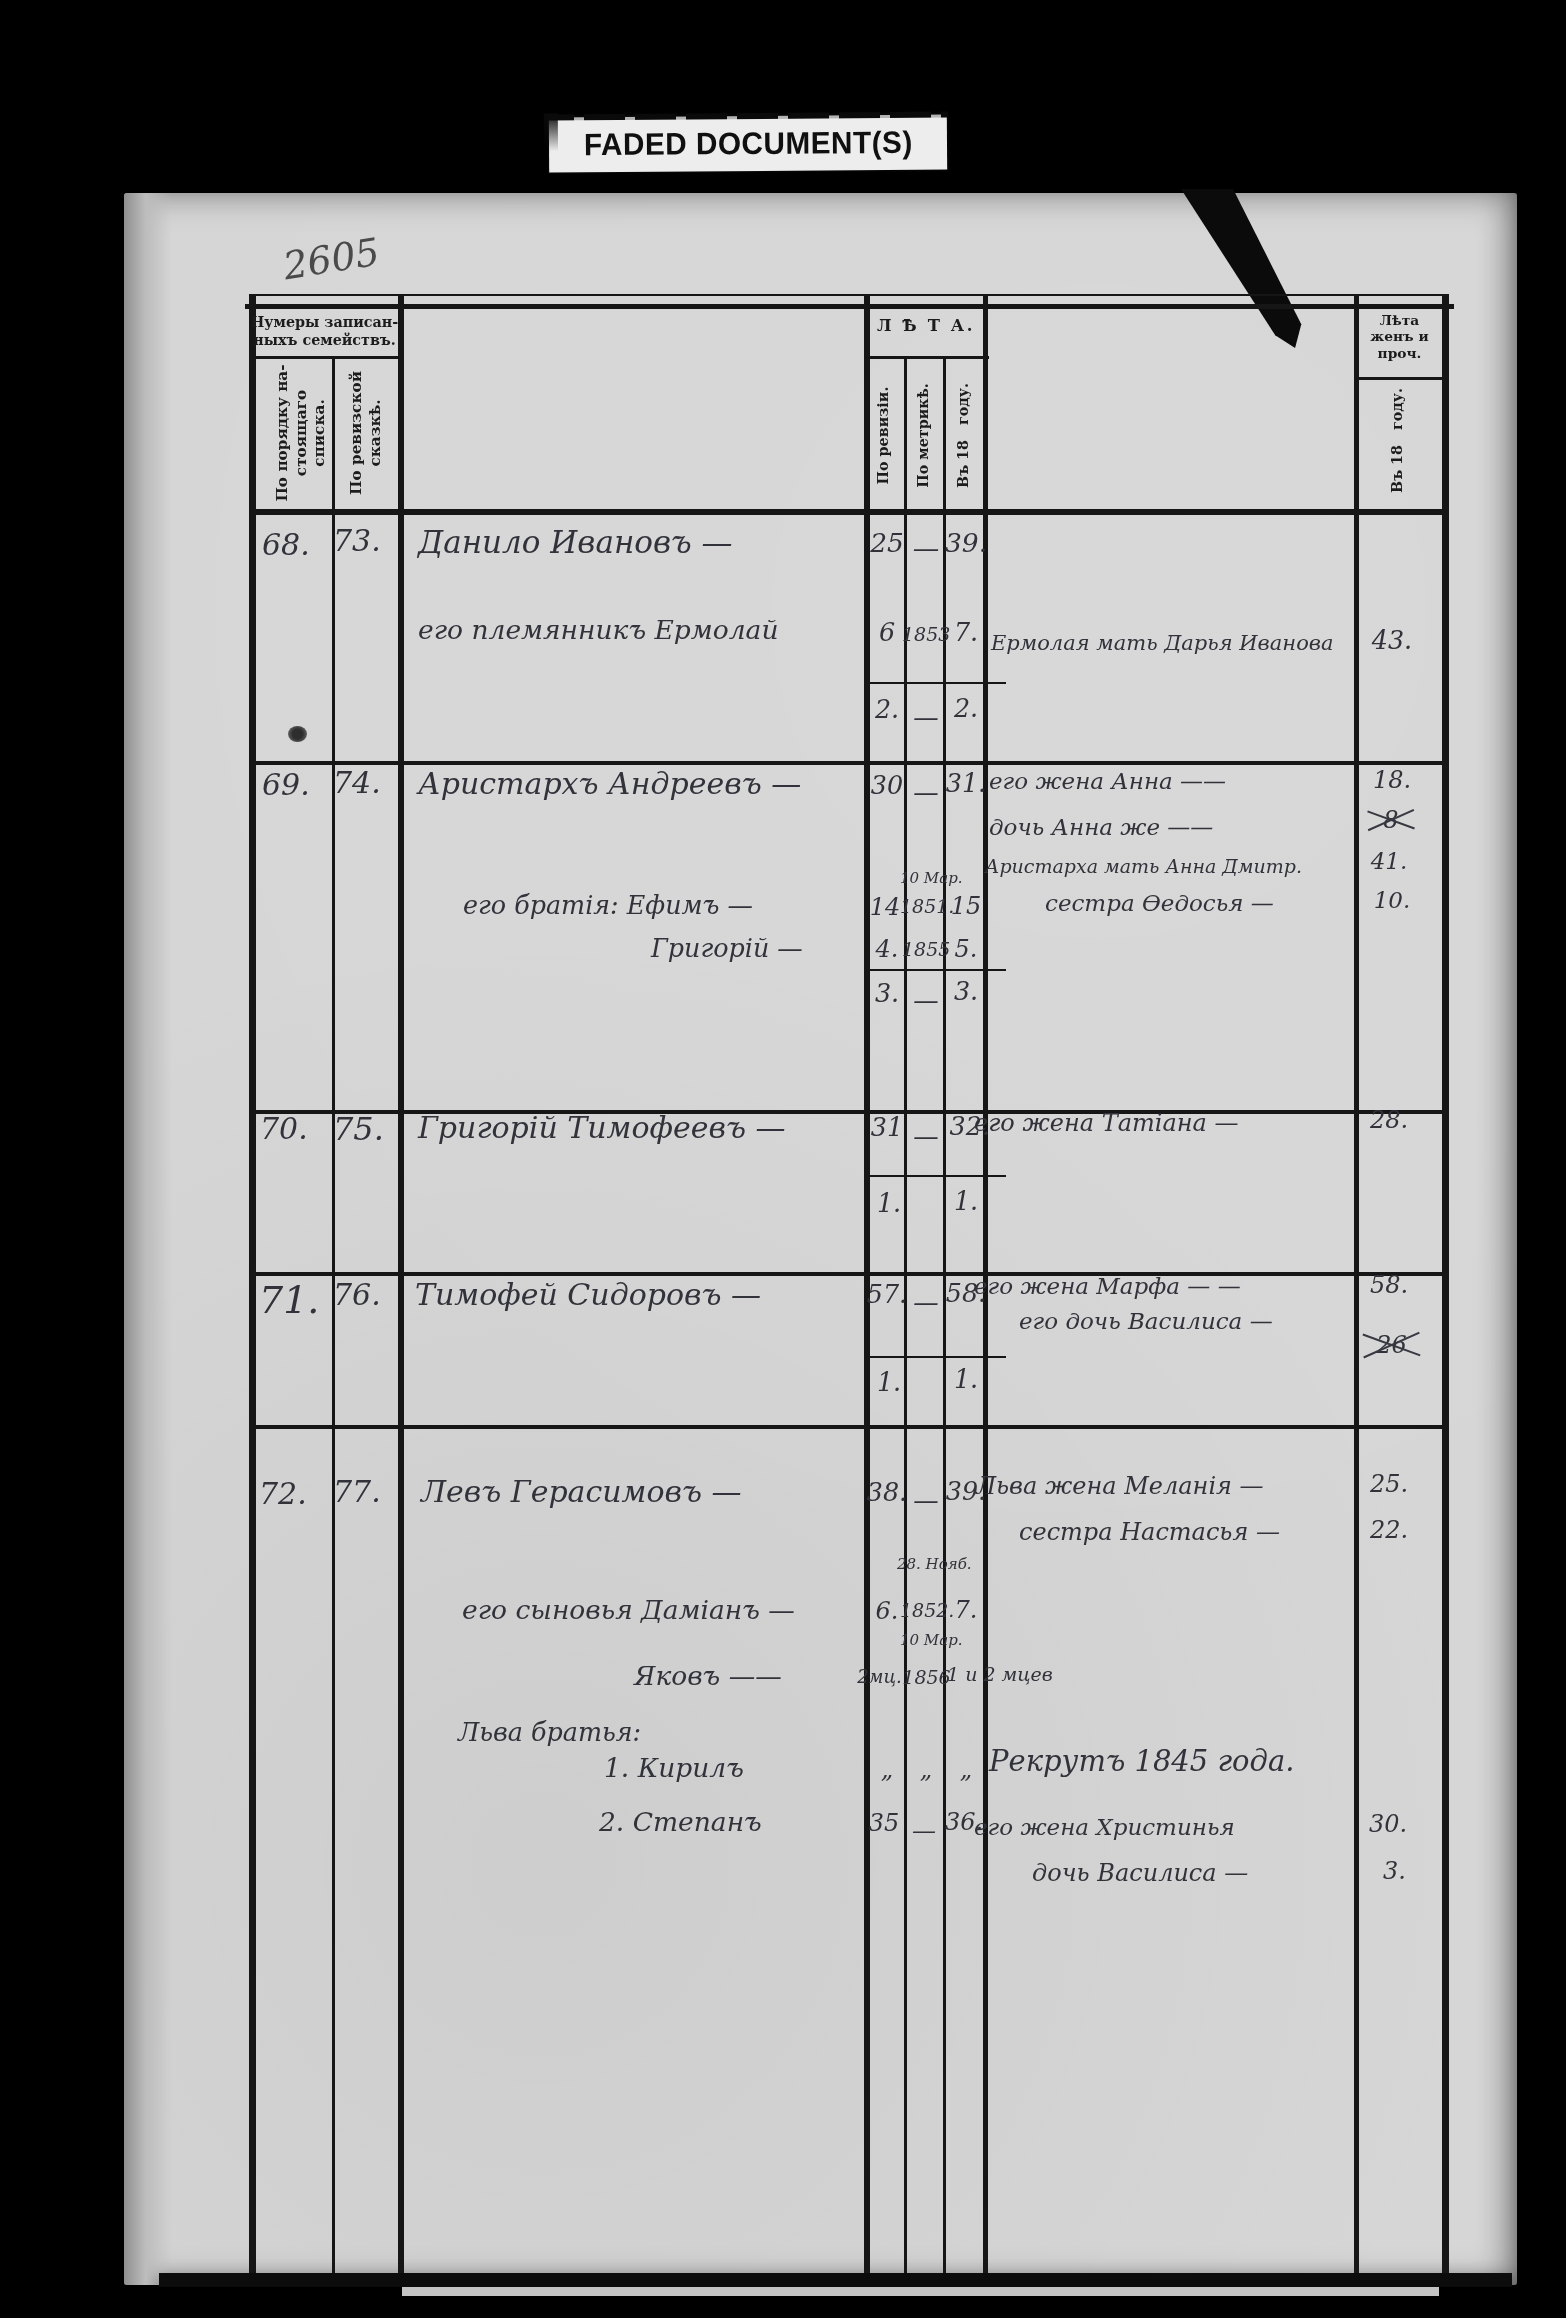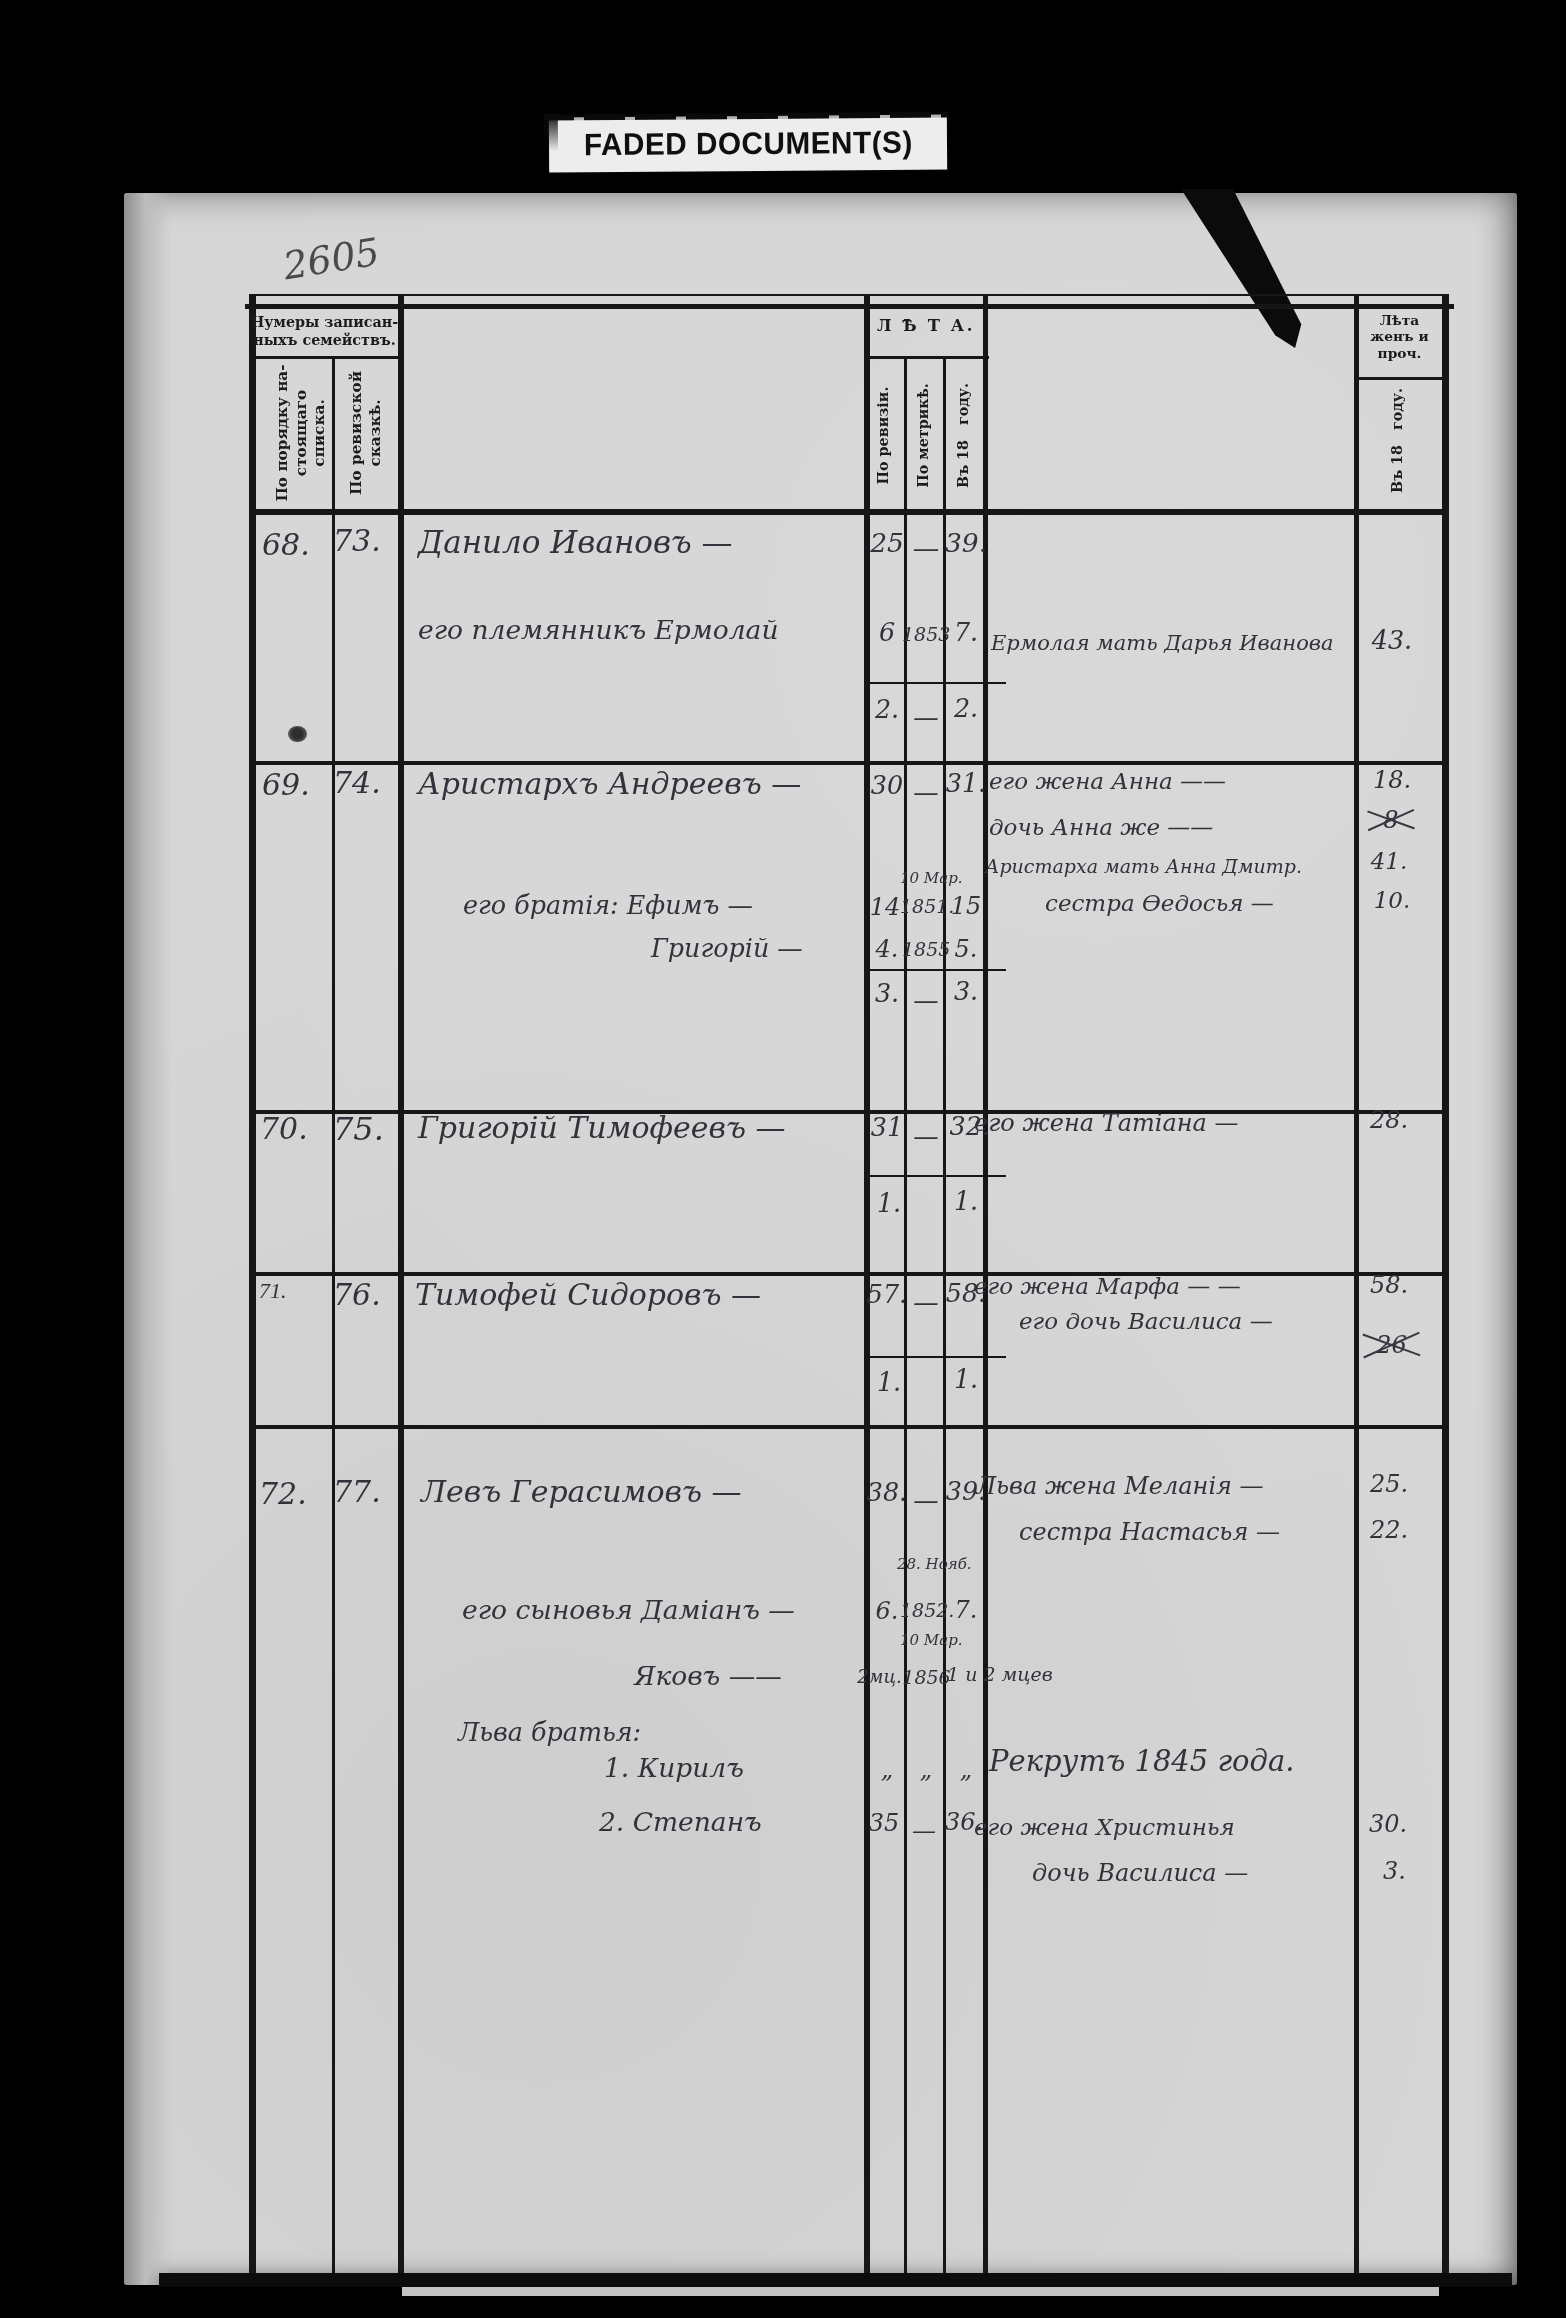--- a/index.html
+++ b/index.html
@@ -158,21 +158,21 @@
   <div class="hw" style="left:333px;top:1110px;font-size:32px;">75.</div>
   <div class="hw" style="left:418px;top:1110px;font-size:30px;">Григорій Тимофеевъ —</div>
   <div class="hw ctr" style="left:867px;top:1112px;width:40px;font-size:25.4px;">31</div>
   <div class="hw ctr" style="left:906px;top:1121px;width:40px;font-size:25.4px;">—</div>
   <div class="hw ctr" style="left:942px;top:1111px;width:48px;font-size:25.4px;text-align:right;">32.</div>
   <div class="hw" style="left:974px;top:1109px;font-size:24px;">его жена Татіана —</div>
   <div class="hw ctr" style="left:1360px;top:1106px;width:58px;font-size:24px;">28.</div>
   <div class="hw ctr" style="left:869px;top:1188px;width:40px;font-size:25.4px;">1.</div>
   <div class="hw ctr" style="left:942px;top:1186px;width:48px;font-size:25.4px;">1.</div>
 
-  <div class="hw" style="left:259px;top:1278px;font-size:22px;font-family:Liberation Serif, serif;">71.</div>
+  <div class="hw" style="left:259px;top:1278px;font-size:38px;">71.</div>
   <div class="hw" style="left:333px;top:1277px;font-size:30px;">76.</div>
   <div class="hw" style="left:415px;top:1277px;font-size:30px;">Тимофей Сидоровъ —</div>
   <div class="hw ctr" style="left:865px;top:1279px;width:44px;font-size:25.4px;">57.</div>
   <div class="hw ctr" style="left:906px;top:1287px;width:40px;font-size:25.4px;">—</div>
   <div class="hw ctr" style="left:942px;top:1278px;width:48px;font-size:25.4px;">58.</div>
   <div class="hw" style="left:974px;top:1273px;font-size:23px;">его жена Марфа — —</div>
   <div class="hw ctr" style="left:1360px;top:1271px;width:58px;font-size:24px;">58.</div>
   <div class="hw" style="left:1019px;top:1308px;font-size:23px;">его дочь Василиса —</div>
   <div class="hw ctr struck" style="left:1365px;top:1303px;width:53px;font-size:24px;">26</div>
   <div class="hw ctr" style="left:869px;top:1367px;width:40px;font-size:25.4px;">1.</div>

